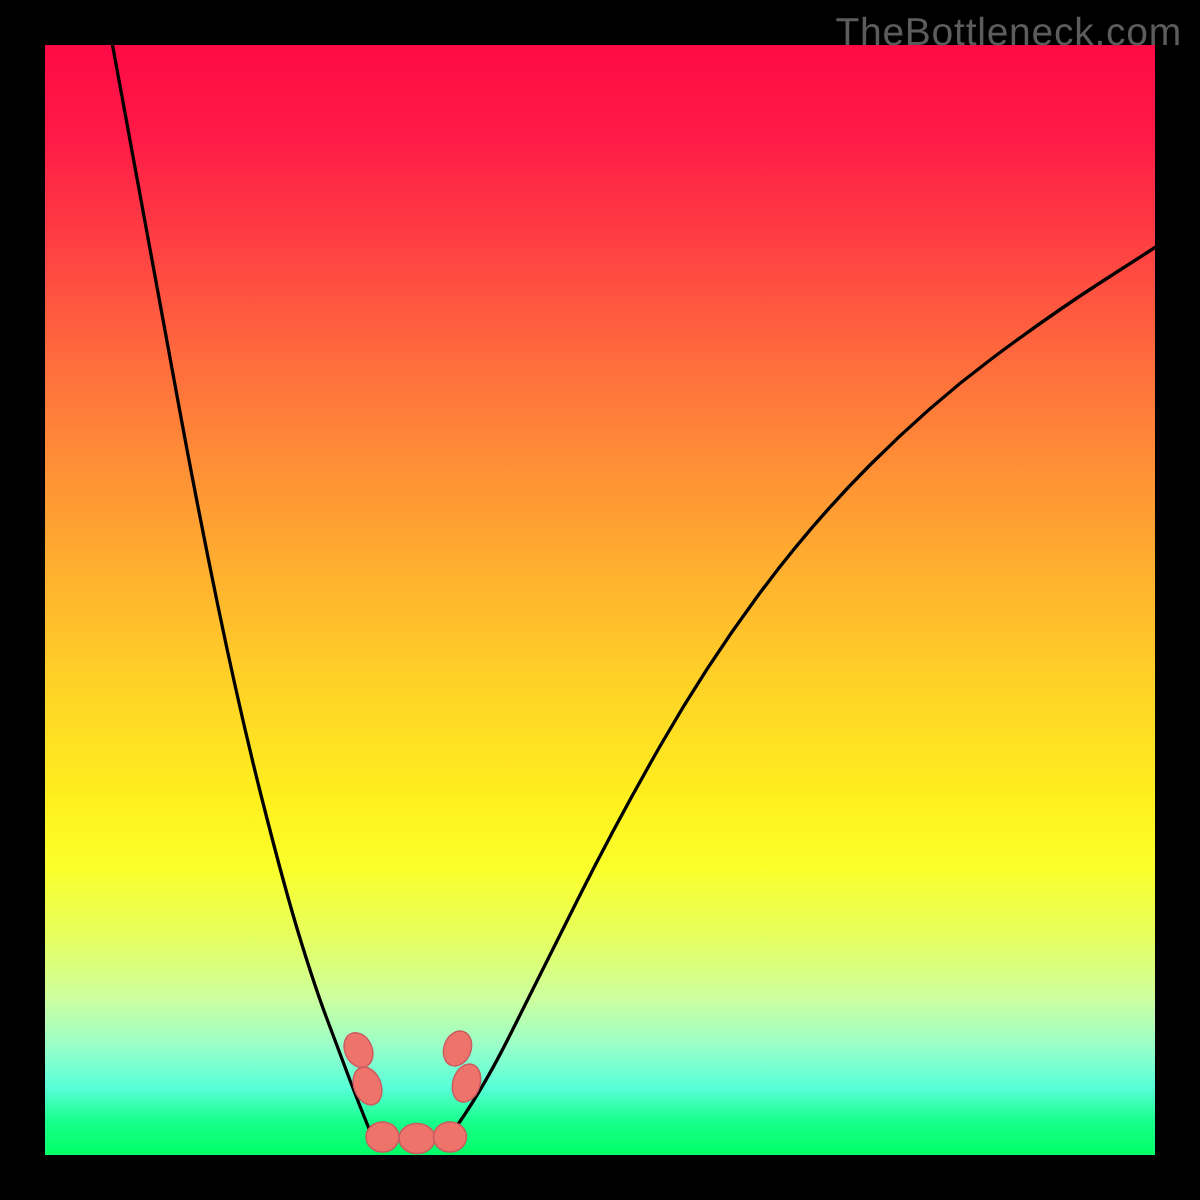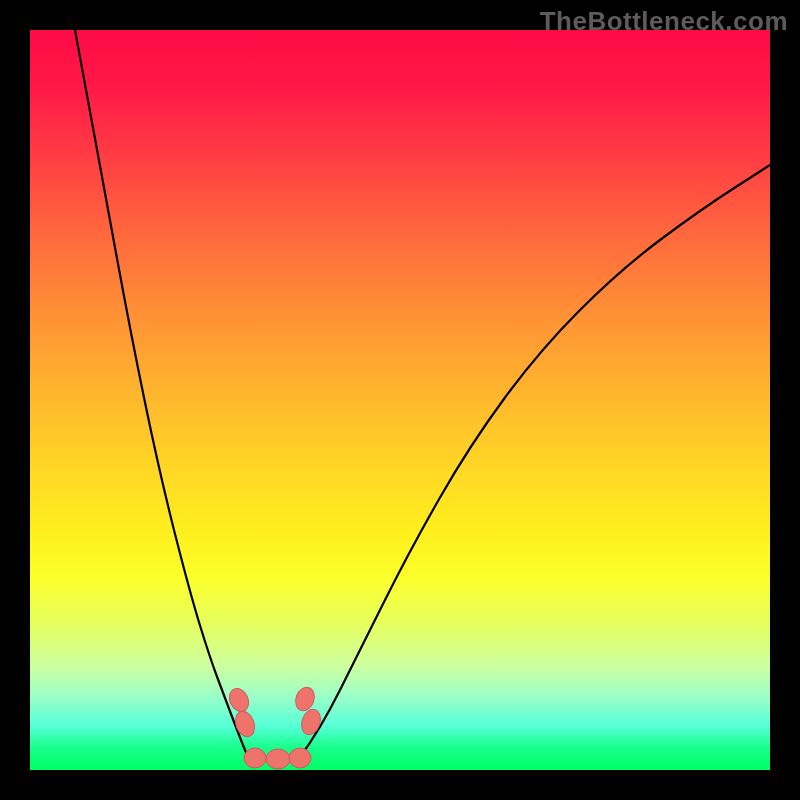--- a/index.html
+++ b/index.html
@@ -14,21 +14,21 @@
     position: relative;
     width: 800px;
     height: 800px;
     background: #000;
   }
   .watermark {
     position: absolute;
     top: 6px;
     right: 12px;
     font-size: 26px;
-    font-weight: 700;
+    font-weight: 400;
     color: #5c5c5c;
     letter-spacing: 0.5px;
     z-index: 10;
   }
   .plot-area {
     position: absolute;
     left: 30px;
     top: 30px;
     width: 740px;
     height: 740px;

